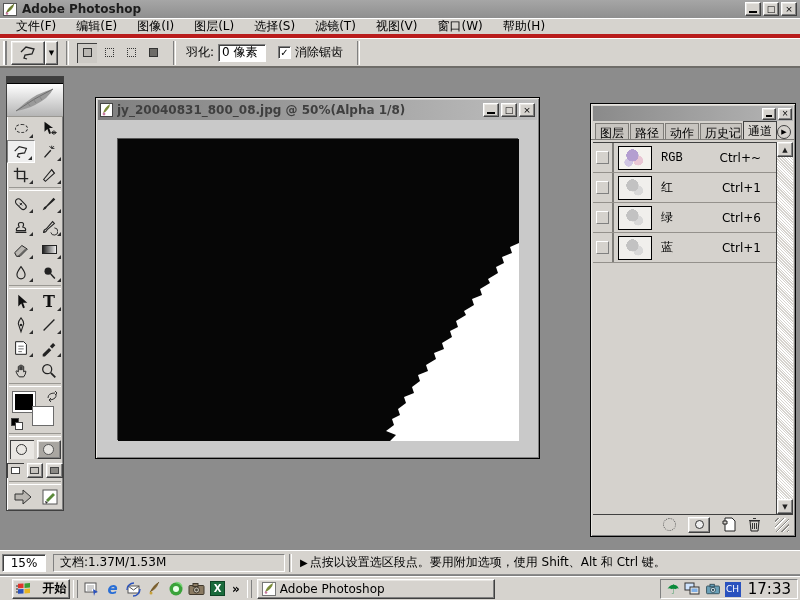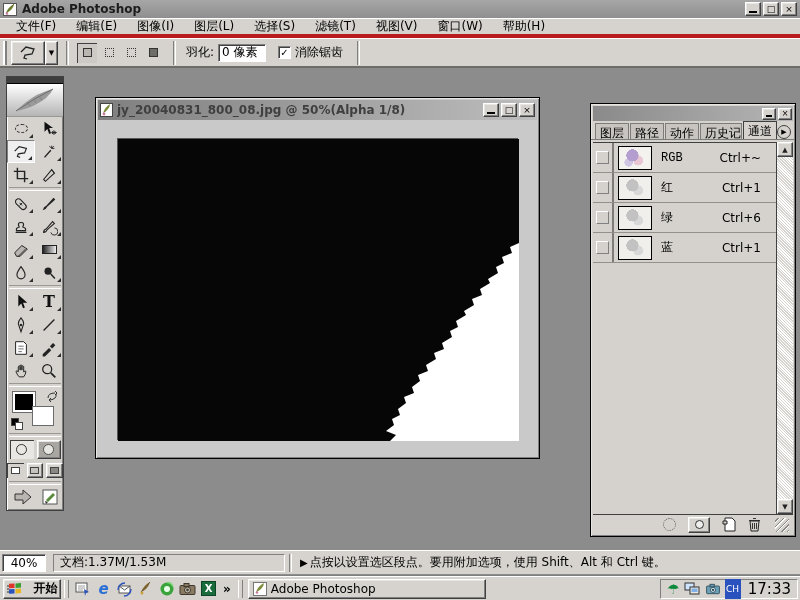--- a/index.html
+++ b/index.html
@@ -95,28 +95,28 @@
   
   .statusbar { position:absolute; left:0; top:550px; width:800px; height:24px; background:#d6d3ce; border-top:1px solid #fff; display:flex; align-items:center; }
   .zoom-box { margin-left:2px; width:44px; height:18px; background:#fff; border:1px solid; border-color:#808080 #fff #fff #808080; box-shadow:inset 1px 1px 0 #404040; display:flex; align-items:center; justify-content:center; }
   .doc-info-box { margin-left:7px; width:232px; height:18px; border:1px solid; border-color:#808080 #fff #fff #808080; display:flex; align-items:center; padding-left:6px; }
   .status-sep { width:3px; height:18px; border-left:1px solid #808080; border-right:1px solid #fff; margin-left:4px; }
   .popup-arrow { margin-left:8px; font-size:10px; color:#000; }
   .hint-text { margin-left:2px; white-space:nowrap; overflow:hidden; }
 
   
   .taskbar { position:absolute; left:0; top:576px; width:800px; height:24px; background:#d6d3ce; border-top:1px solid #fff; box-shadow:0 -1px 0 #808080; display:flex; align-items:center; }
-  .start-btn { margin-left:3px; width:58px; height:20px; display:flex; align-items:center; justify-content:center; gap:12px; font-weight:bold; }
+  .start-btn { margin-left:12px; width:58px; height:20px; display:flex; align-items:center; justify-content:center; gap:12px; font-weight:bold; }
   .tb-handle { width:5px; height:18px; margin:0 3px; border-left:1px solid #fff; border-right:1px solid #808080; }
   .ql-icon { width:21px; height:20px; display:flex; align-items:center; justify-content:center; }
   .chevron { font-weight:bold; padding:0 4px; }
   .task-btn { width:238px; height:20px; display:flex; align-items:center; gap:4px; padding-left:4px; margin-left:2px; }
   .tray { position:absolute; right:2px; top:2px; width:138px; height:20px; border:1px solid; border-color:#808080 #fff #fff #808080; display:flex; align-items:center; gap:4px; padding:0 6px; }
   .umbrella { color:#0a8a3a; font-size:14px; line-height:1; }
-  .ime-box { width:16px; height:20px; background:#2a52be; color:#fff; font-size:9px; display:flex; align-items:center; justify-content:center; }
+  .ime-box { width:16px; height:15px; background:#2a52be; color:#fff; font-size:9px; display:flex; align-items:center; justify-content:center; }
   .clock { margin-left:auto; font-size:15px; }
 
   svg { display:block; }
 </style>
 </head>
 <body>
 
 <div id="screen">
 
   <div class="titlebar">
@@ -477,21 +477,21 @@
       <svg width="13" height="15" viewBox="0 0 13 15">
           <path d="M2 4 h9 l-1 10 h-7z" fill="none" stroke="#222"></path>
           <path d="M1 3.5 h11 M5 1.5 h3 M4.5 6 v6 M6.5 6 v6 M8.5 6 v6" stroke="#222" stroke-width="0.9" fill="none"></path>
         </svg>
       <span class="grip"></span>
     </div>
   </div>
 
   <div class="statusbar">
     <div class="zoom-box">
-        <span>40%</span>
+        <span>15%</span>
       </div>
     <div class="doc-info-box">
         <span>文档:1.37M/1.53M</span>
       </div>
     <div class="status-sep"></div>
     <span class="popup-arrow">▶</span>
     <span class="hint-text">点按以设置选区段点。要用附加选项，使用 Shift、Alt 和 Ctrl 键。</span>
   </div>
 
   <div class="taskbar">

